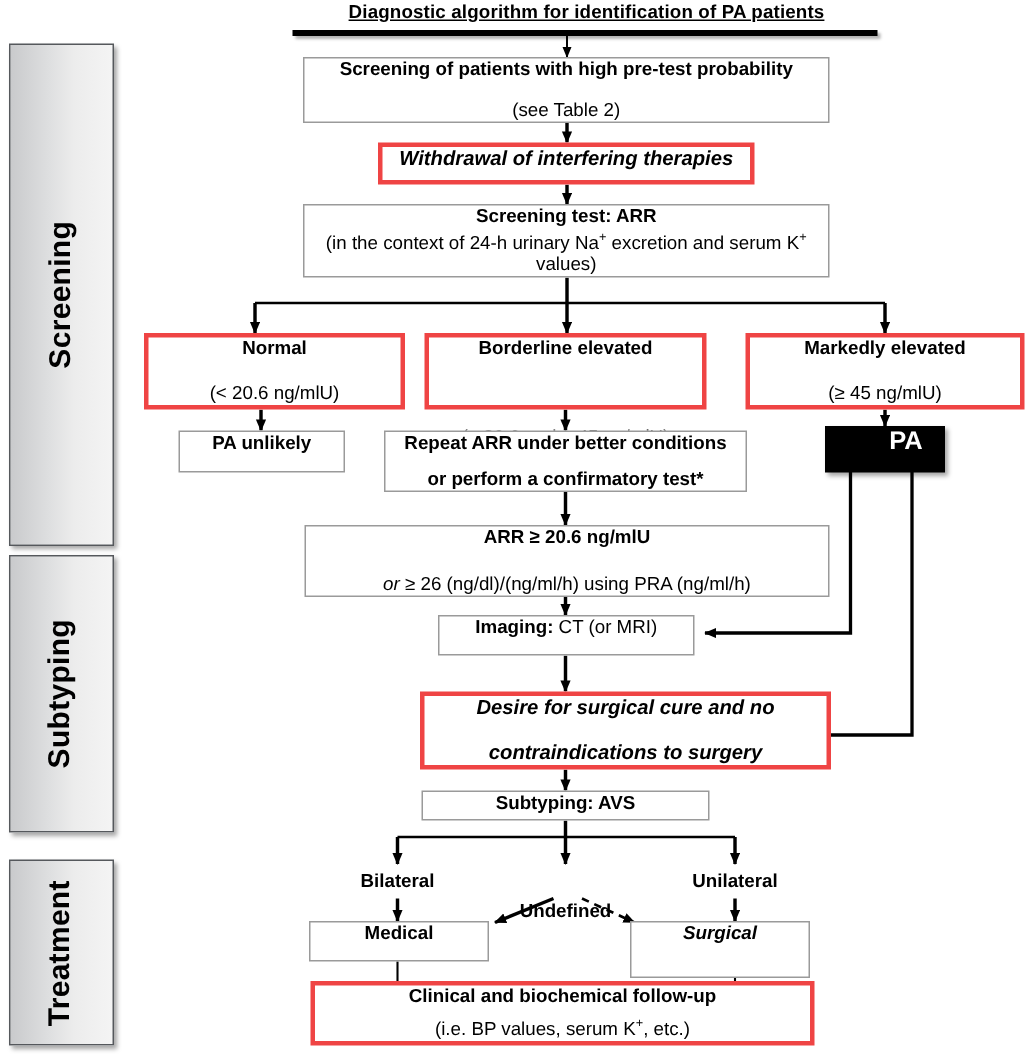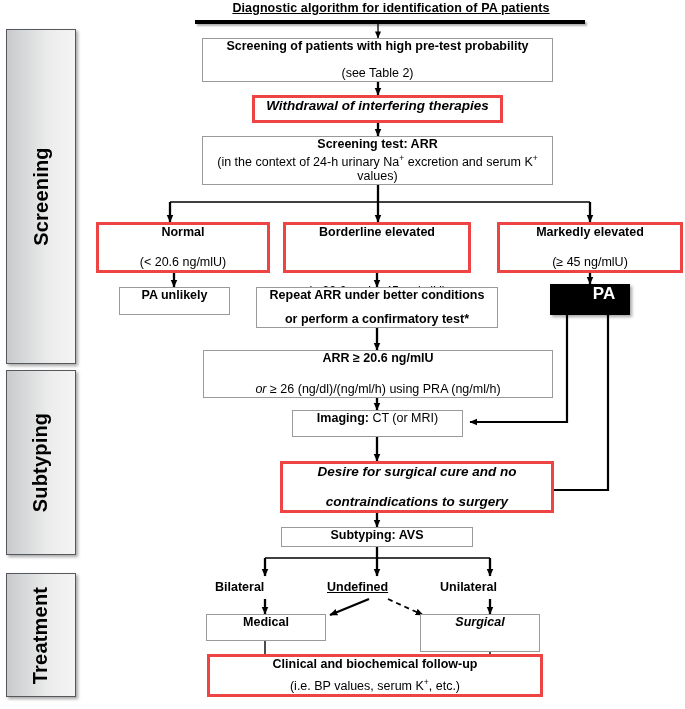--- a/index.html
+++ b/index.html
@@ -94,21 +94,21 @@
     color:#ffffff;
     border:none;
     font-size:17px;
     font-weight:bold;
     box-shadow:2px 2px 3px rgba(0,0,0,.35);
   }
 
   
   .barelabel{
     position:absolute;
-    text-align:left;
+    text-align:center;
     font-size:12.5px;
     font-weight:bold;
     z-index:5;
   }
 </style>
 </head>
 <body>
 
 <div id="stage">
 
@@ -239,21 +239,21 @@
   <div class="node thick" id="node-desire-surgery" style="left:241px; top:461px; width:274px; height:52px;margin-left:39px;">
     <div class="l1i">Desire for surgical cure and no</div>
     <div class="l1i">contraindications to surgery</div>
   </div>
 
   <div class="node thin" id="node-subtyping-avs" style="left:281px; top:527px; width:192px; height:20px;">
     <div class="l1">Subtyping: AVS</div>
   </div>
 
   <div class="barelabel" id="label-bilateral" style="left:215px; top:580px; width:100px;">Bilateral</div>
-  <div class="barelabel" id="label-undefined" style="left:327px; top:580px; width:100px;text-decoration:underline;">Undefined</div>
+  <div class="barelabel" id="label-undefined" style="left:327px; top:600px; width:100px;">Undefined</div>
   <div class="barelabel" id="label-unilateral" style="left:440px; top:580px; width:100px;">Unilateral</div>
 
   <div class="node thin" id="node-medical" style="left:206px; top:614px; width:120px; height:27px;">
     <div class="l1">Medical</div>
   </div>
 
   <div class="node thin" id="node-surgical" style="left:420px; top:614px; width:120px; height:38px;font-style:italic;">
     <div class="l1">Surgical</div>
   </div>
 

